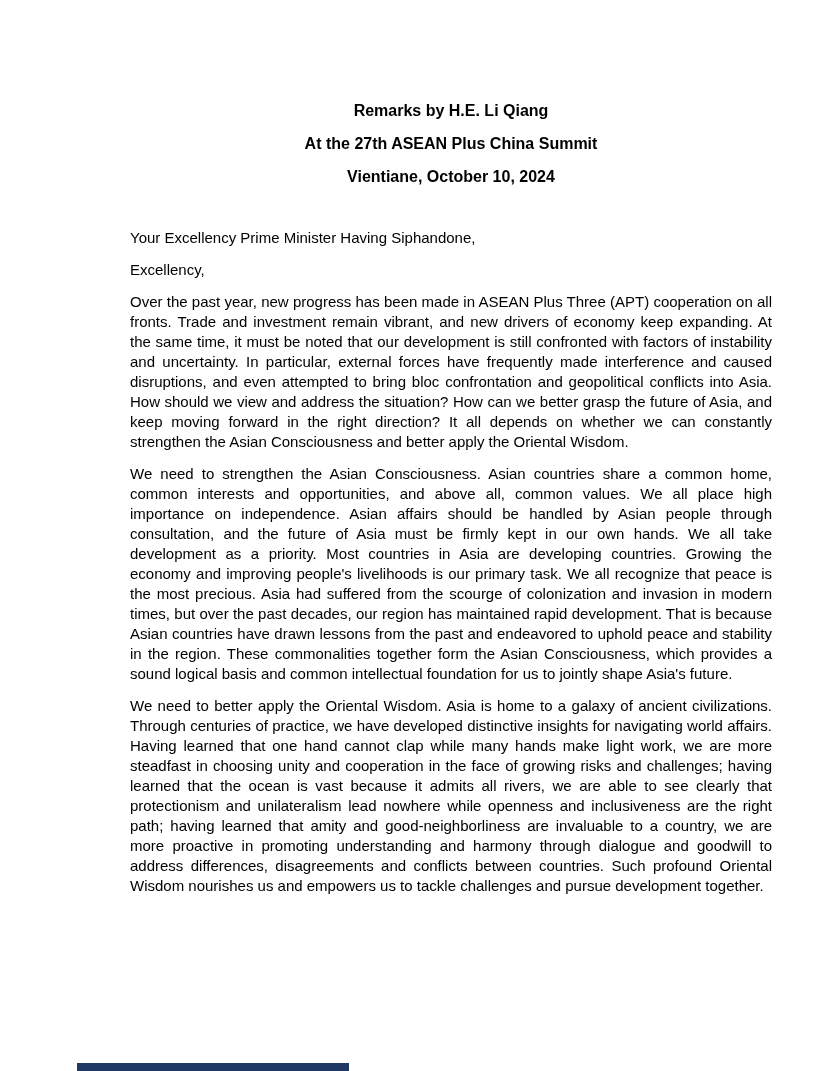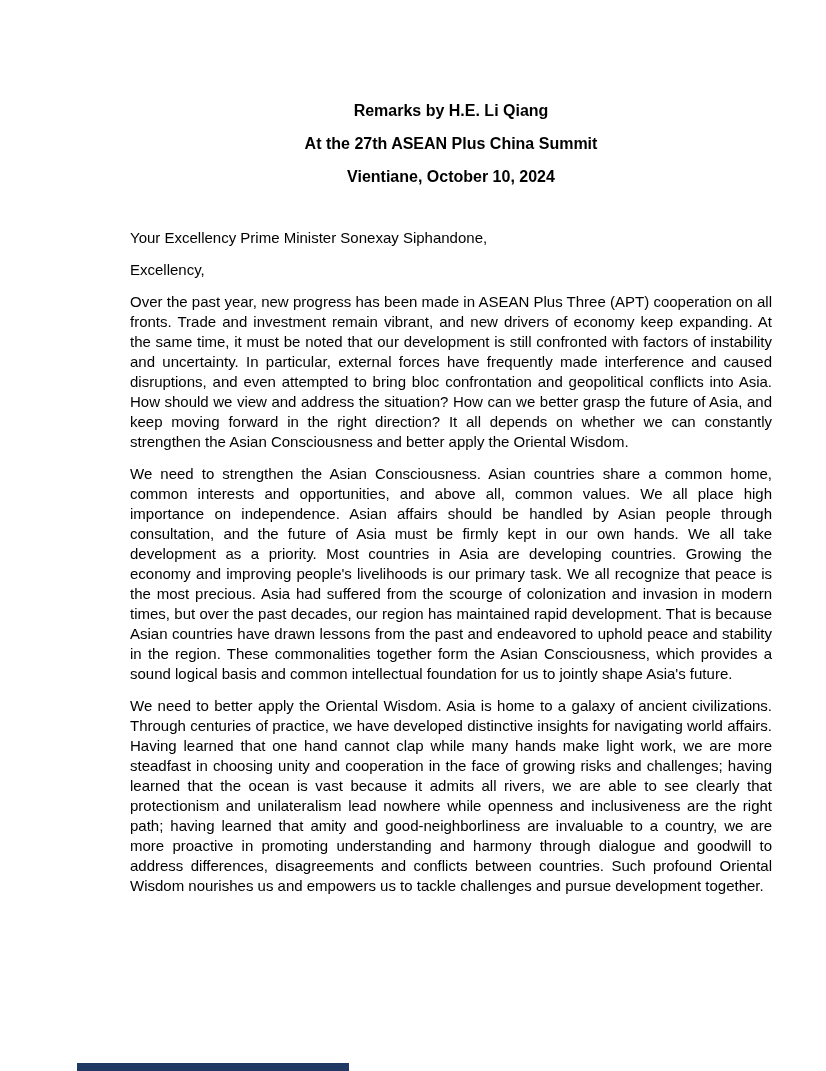--- a/index.html
+++ b/index.html
@@ -63,21 +63,21 @@
 <div class="page">
   <div class="content">
 
     <div class="title-block">
       <div class="title-line">Remarks by H.E. Li Qiang</div>
       <div class="title-line">At the 27th ASEAN Plus China Summit</div>
       <div class="title-line">Vientiane, October 10, 2024</div>
     </div>
 
     <div class="body-text">
-      <p>Your Excellency Prime Minister Sonexay Siphandone,</p>
+      <p>Your Excellency Prime Minister Having Siphandone,</p>
       <p>Excellency,</p>
       <p>Over the past year, new progress has been made in ASEAN Plus Three (APT) cooperation on all fronts. Trade and investment remain vibrant, and new drivers of economy keep expanding. At the same time, it must be noted that our development is still confronted with factors of instability and uncertainty. In particular, external forces have frequently made interference and caused disruptions, and even attempted to bring bloc confrontation and geopolitical conflicts into Asia. How should we view and address the situation? How can we better grasp the future of Asia, and keep moving forward in the right direction? It all depends on whether we can constantly strengthen the Asian Consciousness and better apply the Oriental Wisdom.</p>
       <p>We need to strengthen the Asian Consciousness. Asian countries share a common home, common interests and opportunities, and above all, common values. We all place high importance on independence. Asian affairs should be handled by Asian people through consultation, and the future of Asia must be firmly kept in our own hands. We all take development as a priority. Most countries in Asia are developing countries. Growing the economy and improving people's livelihoods is our primary task. We all recognize that peace is the most precious. Asia had suffered from the scourge of colonization and invasion in modern times, but over the past decades, our region has maintained rapid development. That is because Asian countries have drawn lessons from the past and endeavored to uphold peace and stability in the region. These commonalities together form the Asian Consciousness, which provides a sound logical basis and common intellectual foundation for us to jointly shape Asia's future.</p>
       <p>We need to better apply the Oriental Wisdom. Asia is home to a galaxy of ancient civilizations. Through centuries of practice, we have developed distinctive insights for navigating world affairs. Having learned that one hand cannot clap while many hands make light work, we are more steadfast in choosing unity and cooperation in the face of growing risks and challenges; having learned that the ocean is vast because it admits all rivers, we are able to see clearly that protectionism and unilateralism lead nowhere while openness and inclusiveness are the right path; having learned that amity and good-neighborliness are invaluable to a country, we are more proactive in promoting understanding and harmony through dialogue and goodwill to address differences, disagreements and conflicts between countries. Such profound Oriental Wisdom nourishes us and empowers us to tackle challenges and pursue development together.</p>
     </div>
 
   </div>
 
   <div class="bottom-bar" style="background: rgb(31, 56, 100);"></div>
 </div>

